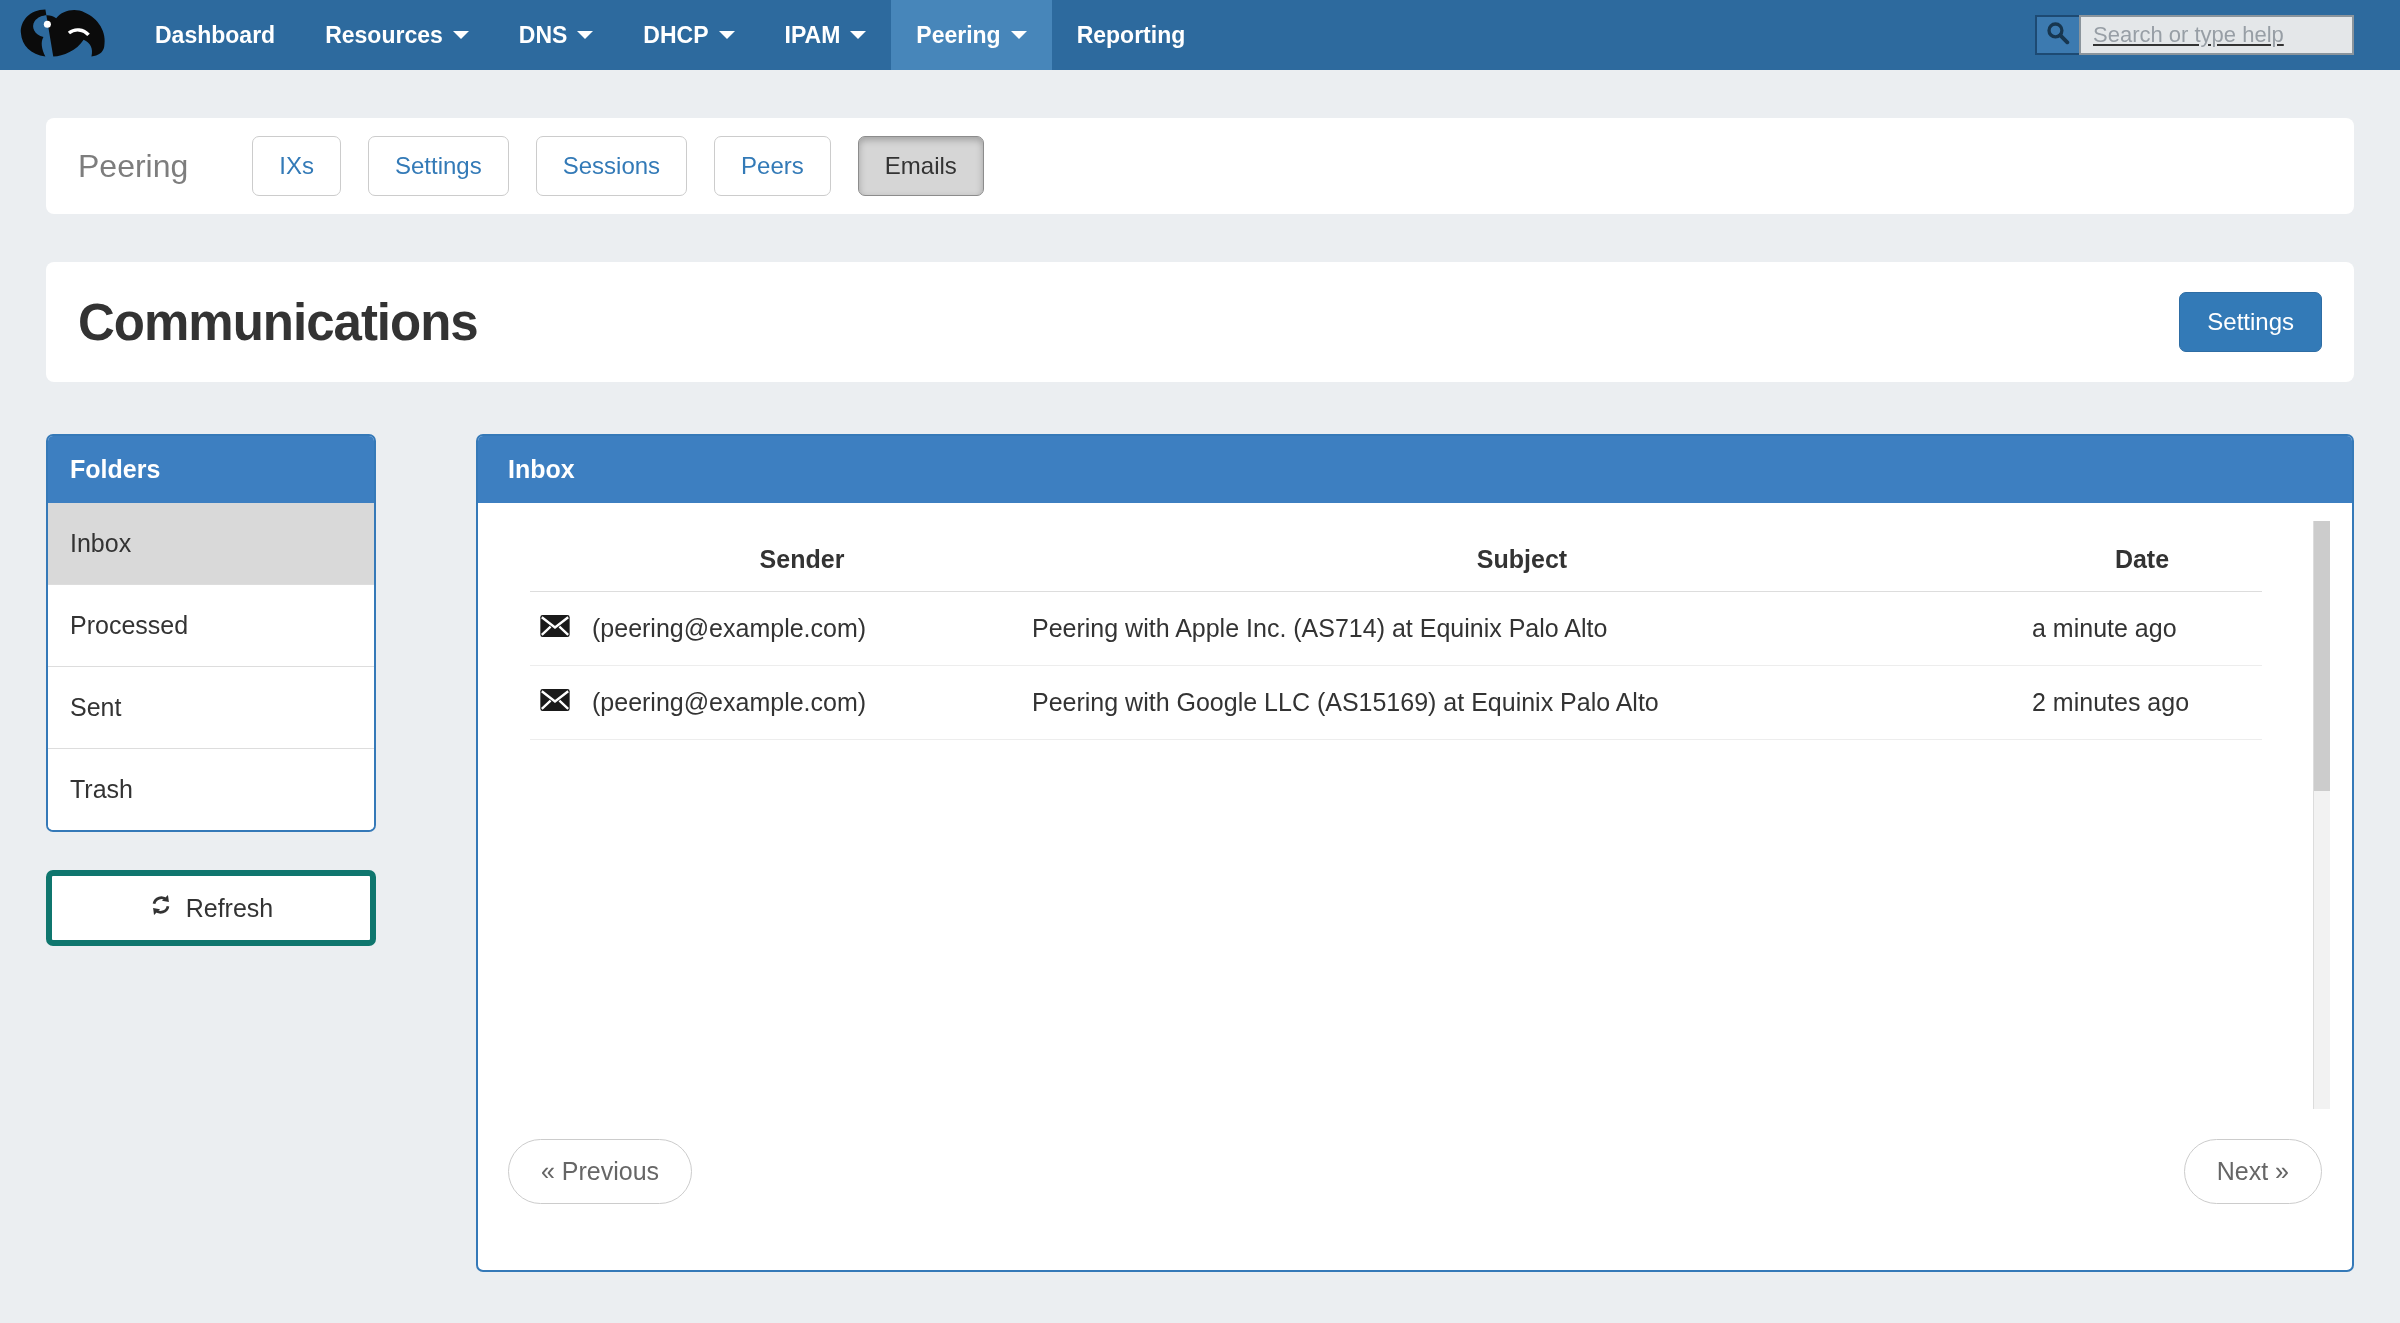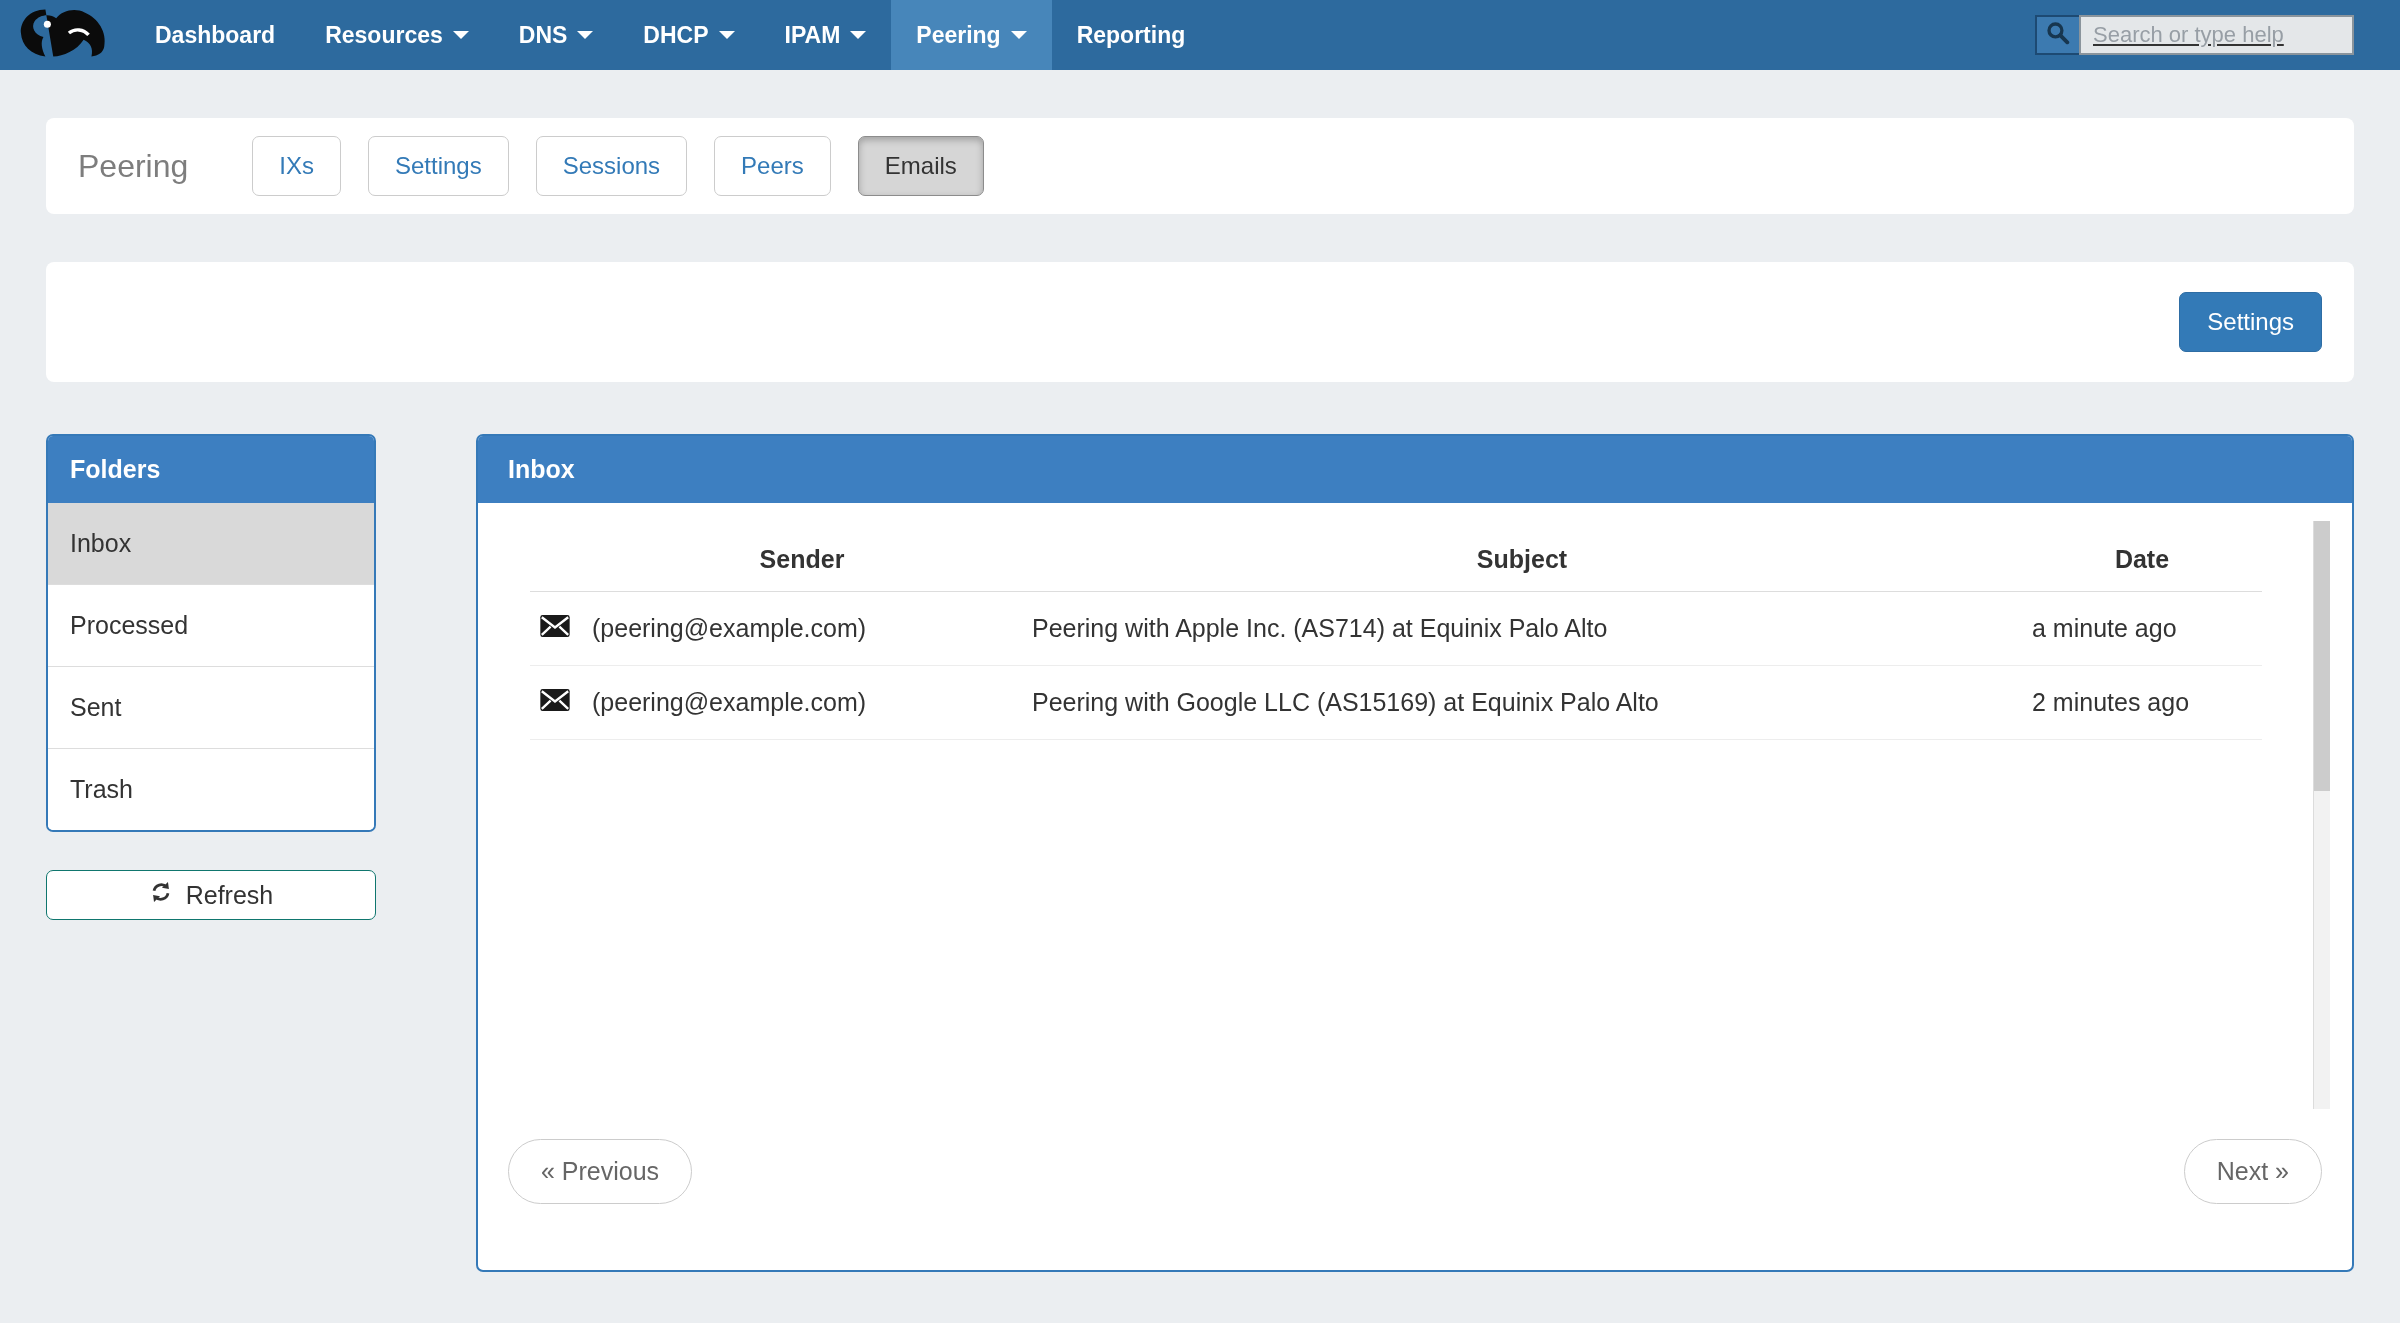--- a/index.html
+++ b/index.html
@@ -157,23 +157,23 @@
     padding: 26px 22px;
     background: #fff;
     border-bottom: 1px solid #ddd;
     cursor: pointer;
   }
   .folder-item:last-child { border-bottom: none; }
   .folder-item.active { background: #d9d9d9; }
   .refresh-btn {
     margin-top: 38px;
     width: 100%;
-    height: 50px;
-    background: #fff;
-    border: 1px solid #0f766e;
+    height: 76px;
+    background: #fff;
+    border: 6px solid #0f766e;
     border-radius: 7px;
     font-size: 25px;
     color: #333;
     display: flex;
     align-items: center;
     justify-content: center;
     gap: 13px;
     cursor: pointer;
     font-family: "Liberation Sans", sans-serif;
   }
@@ -309,20 +309,21 @@
 <div class="peering-bar">
   <div class="peering-title">Peering</div>
   <button class="tab-btn">IXs</button>
   <button class="tab-btn">Settings</button>
   <button class="tab-btn">Sessions</button>
   <button class="tab-btn">Peers</button>
   <button class="tab-btn active">Emails</button>
 </div>
 
 <div class="comms-bar">
+  <div class="comms-title">Communications</div>
   <button class="settings-btn">Settings</button>
 </div>
 
 <div class="content">
 
   <div class="sidebar">
     <div class="folders-panel">
       <div class="folders-header">Folders</div>
       <div class="folder-item active">Inbox</div>
       <div class="folder-item">Processed</div>

